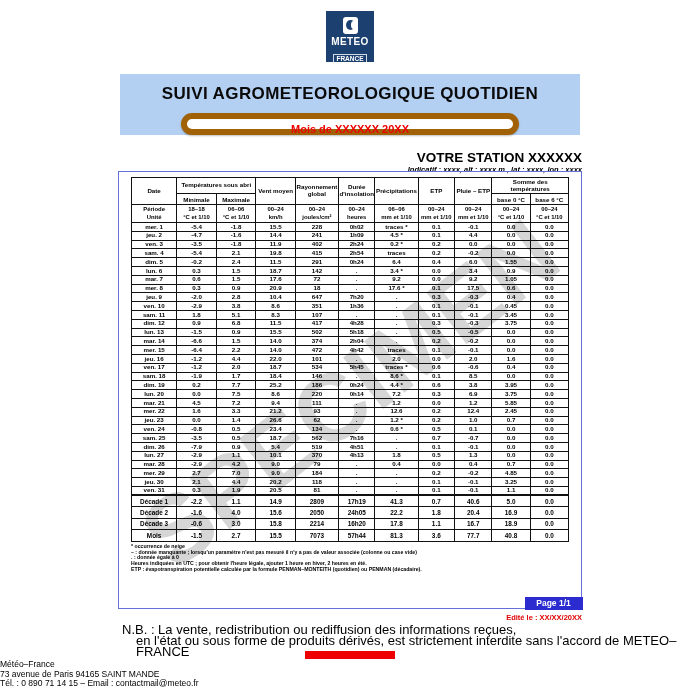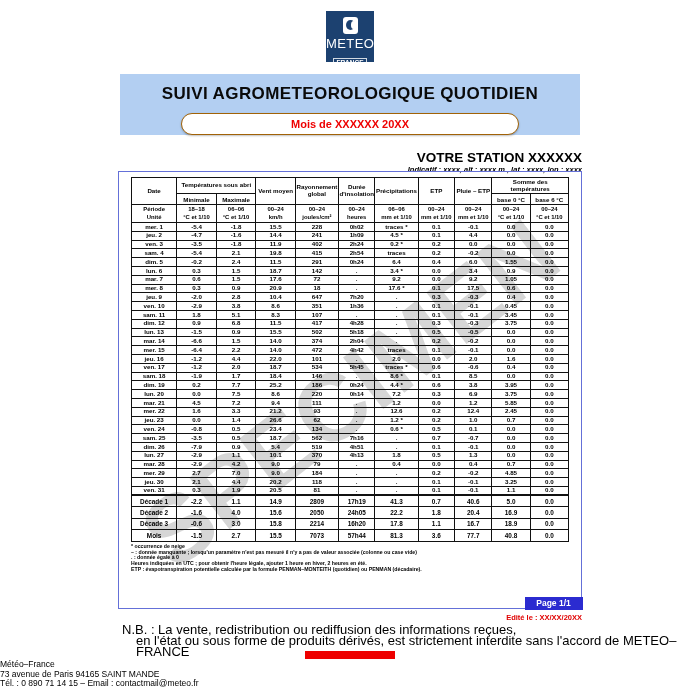--- a/index.html
+++ b/index.html
@@ -11,30 +11,30 @@
   }
   
   .logo { position:absolute; left:326px; top:11px; width:48px; height:51px;
           background:#1c4170; text-align:center; }
   .logo-emblem { width:15px; height:17px; background:#fff; border-radius:3px;
                  margin:6px auto 2px; position:relative; }
   .logo-emblem .disc { position:absolute; left:3px; top:3px; width:9px; height:10px;
                        background:#1c4170; border-radius:50%; }
   .logo-emblem .notch { position:absolute; left:8px; top:4px; width:5px; height:8px;
                         background:#fff; border-radius:50%; }
-  .logo-meteo { color:#fff; font-weight:normal; font-size:13px; letter-spacing:.4px; }
+  .logo-meteo { color:#fff; font-weight:bold; font-size:10px; letter-spacing:.4px; }
   .logo-france { display:inline-block; color:#fff; font-weight:bold; font-size:6.5px;
                  border:1px solid rgba(255,255,255,.8); padding:0 2px; margin-top:1px; }
   
   .banner { position:absolute; left:120px; top:74px; width:460px; height:61px;
             background:#b3cff2; }
   .banner-title { text-align:center; padding-top:10px; font-size:17px; font-weight:bold;
                   letter-spacing:.4px; color:#0a0a0a; }
   .month-pill { position:absolute; left:181px; top:113px; width:338px; height:22px;
-                background:#fff; border:1px solid #a16207; border-radius:12px;
+                background:#fff; border:6px solid #a16207; border-radius:12px;
                 box-shadow:0 1px 2px rgba(0,0,0,.25);
                 text-align:center; line-height:20px;
                 font-size:11px; font-weight:bold; color:#ee0000; }
   
   .station-row { position:absolute; left:122px; top:150px; width:460px;
                  display:flex; justify-content:space-between; align-items:flex-end;flex-direction:column; }
   .station-name { font-size:13.5px; font-weight:bold; }
   .station-info { font-size:7.5px; font-weight:bold; font-style:italic; padding-bottom:1px;padding-left:24px; }
   
   .box { position:absolute; left:118px; top:171px; width:464px; height:438px;

